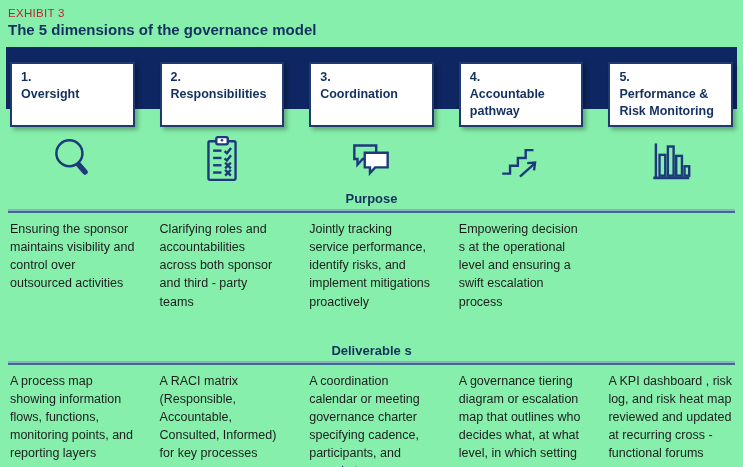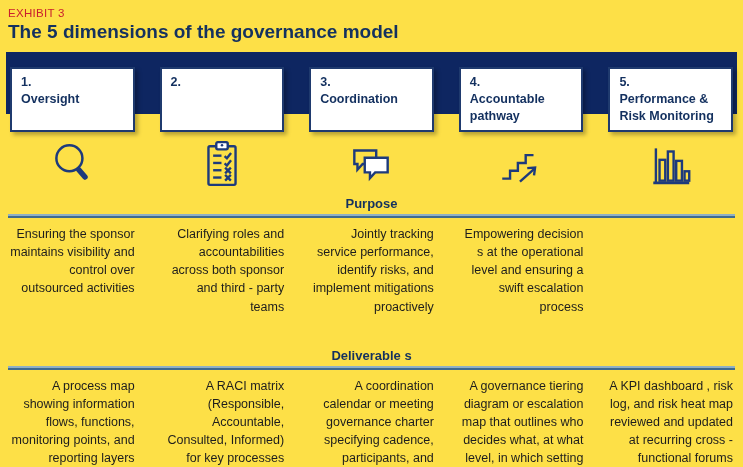--- a/index.html
+++ b/index.html
@@ -1,21 +1,21 @@
 <!DOCTYPE html>
 <html><head>
 <meta charset="utf-8">
 <style>
   html,body{margin:0;padding:0;background:#fff;}
   body{font-family:"Liberation Sans", sans-serif; -webkit-font-smoothing:antialiased;}
-  .page{position:relative;width:743px;height:467px;background:#fde047;overflow:hidden;}
+  .page{position:relative;width:743px;height:467px;background:#86efac;overflow:hidden;}
 
   .header{padding:7px 0 0 8px;}
   .exhibit-label{color:#c9202e;font-size:11.5px;font-weight:400;letter-spacing:.3px;}
-  .page-title{color:#14315f;font-size:19px;font-weight:700;margin-top:2px;}
+  .page-title{color:#14315f;font-size:15px;font-weight:700;margin-top:2px;}
 
   .banner{position:relative;margin:9px 6px 0 6px;height:62px;background:#0e2661;z-index:1;}
   .banner-label{color:#ffffff;font-weight:700;font-size:12.5px;padding:13px 0 0 16px;}
 
   .cols{display:grid;grid-template-columns:repeat(5,1fr);column-gap:25px;padding:0 10px;}
 
   .boxes-row{position:relative;margin-top:-47px;z-index:2;}
   .dim-box{background:#ffffff;border:2px solid #1f3a6e;height:56px;padding:5px 8px 0 9px;
            color:#13305f;font-weight:700;font-size:12.5px;line-height:1.35;
            box-shadow:3px 3px 4px rgba(0,0,0,0.28);}
@@ -23,21 +23,21 @@
   .dim-name{display:block;}
 
   .icons-row{margin-top:4px;height:56px;align-items:center;}
   .icon-cell{display:flex;justify-content:center;align-items:center;height:56px;}
   .icon-cell svg{display:block;}
 
   .section-header{margin:4px 10px 0 10px;color:#14315f;font-weight:700;font-size:13px;text-align:center;}
   .section-rule{margin:3px 8px 0 8px;height:0;border-top:2px solid #8fb0c4;border-bottom:2px solid #3f6b8e;}
 
   .text-row{margin-top:7px;}
-  .cell-text{color:#1d1d1d;font-size:12.5px;line-height:1.45;text-align:right;}
+  .cell-text{color:#1d1d1d;font-size:12.5px;line-height:1.45;text-align:left;}
 
   .purpose-text-row{min-height:76px;}
   .deliv-header{margin-top:32px;}
 </style>
 </head>
 <body>
 
 <div class="page">
 
   <div class="header">
@@ -49,20 +49,21 @@
     <div class="banner-label">Dimension</div>
   </div>
 
   <div class="cols boxes-row">
     <div class="dim-box">
       <span class="dim-number">1.</span>
       <span class="dim-name">Oversight</span>
     </div>
     <div class="dim-box">
       <span class="dim-number">2.</span>
+      <span class="dim-name">Responsibilities</span>
     </div>
     <div class="dim-box">
       <span class="dim-number">3.</span>
       <span class="dim-name">Coordination</span>
     </div>
     <div class="dim-box">
       <span class="dim-number">4.</span>
       <span class="dim-name">Accountable pathway</span>
     </div>
     <div class="dim-box">

